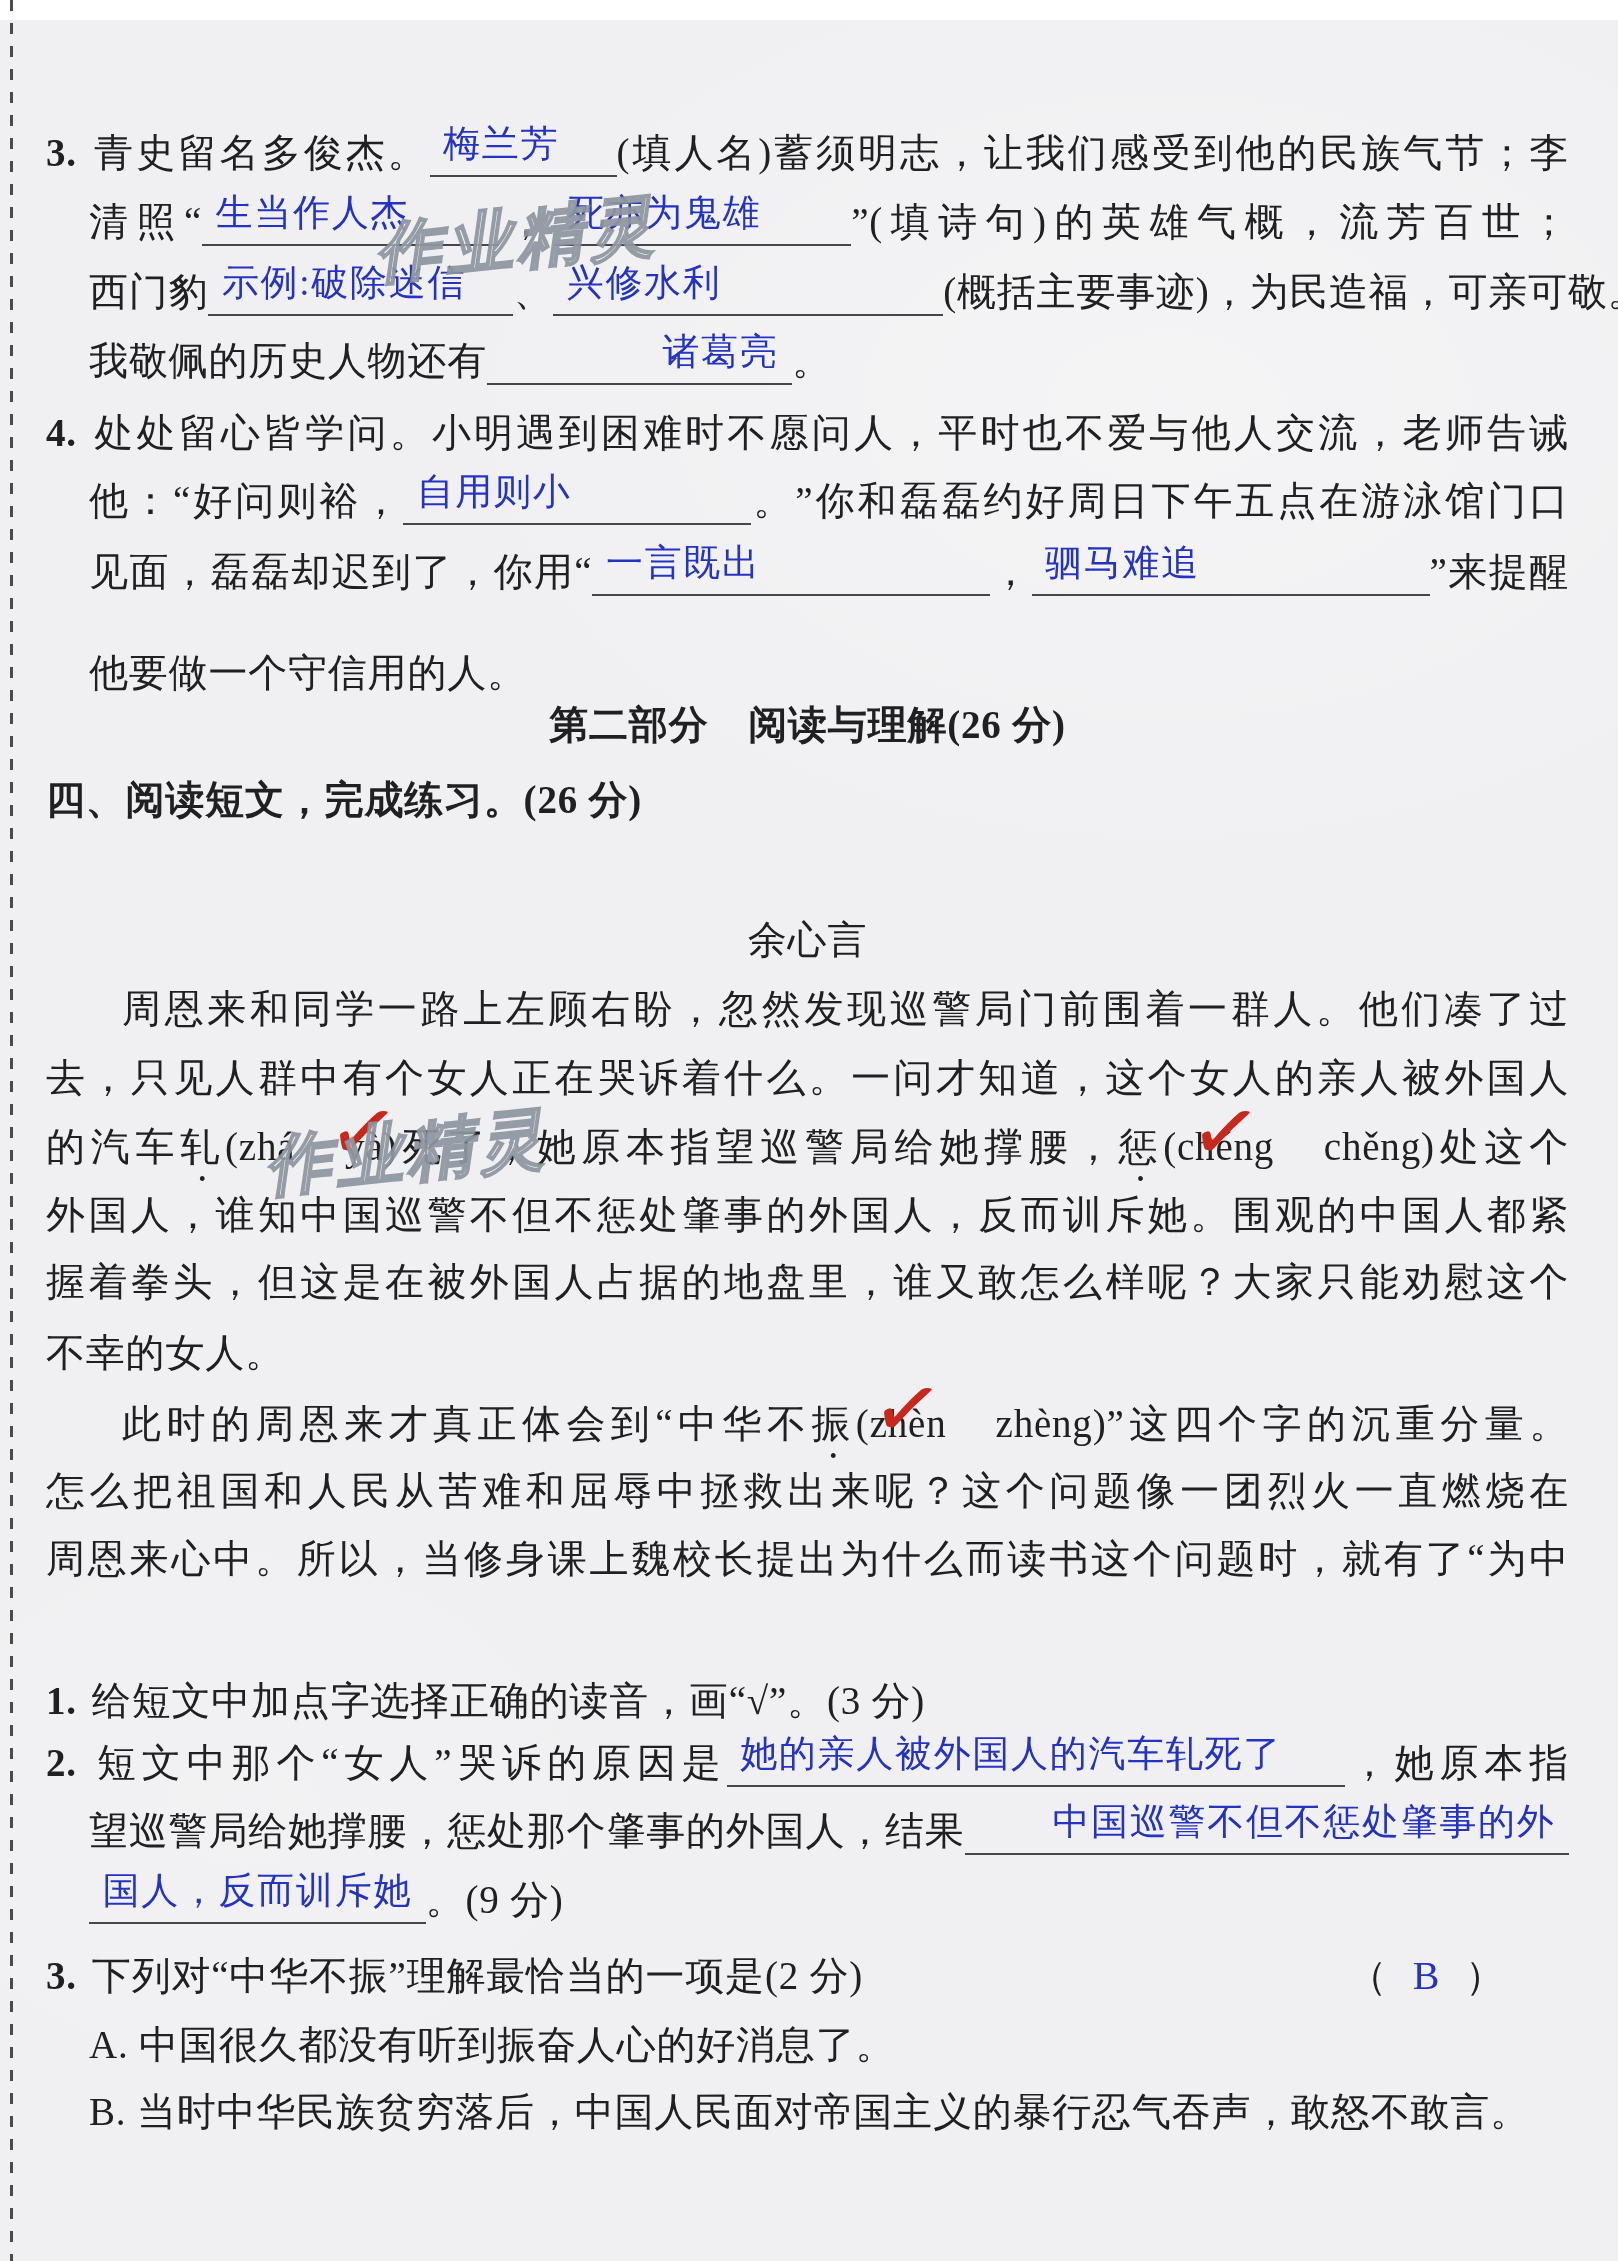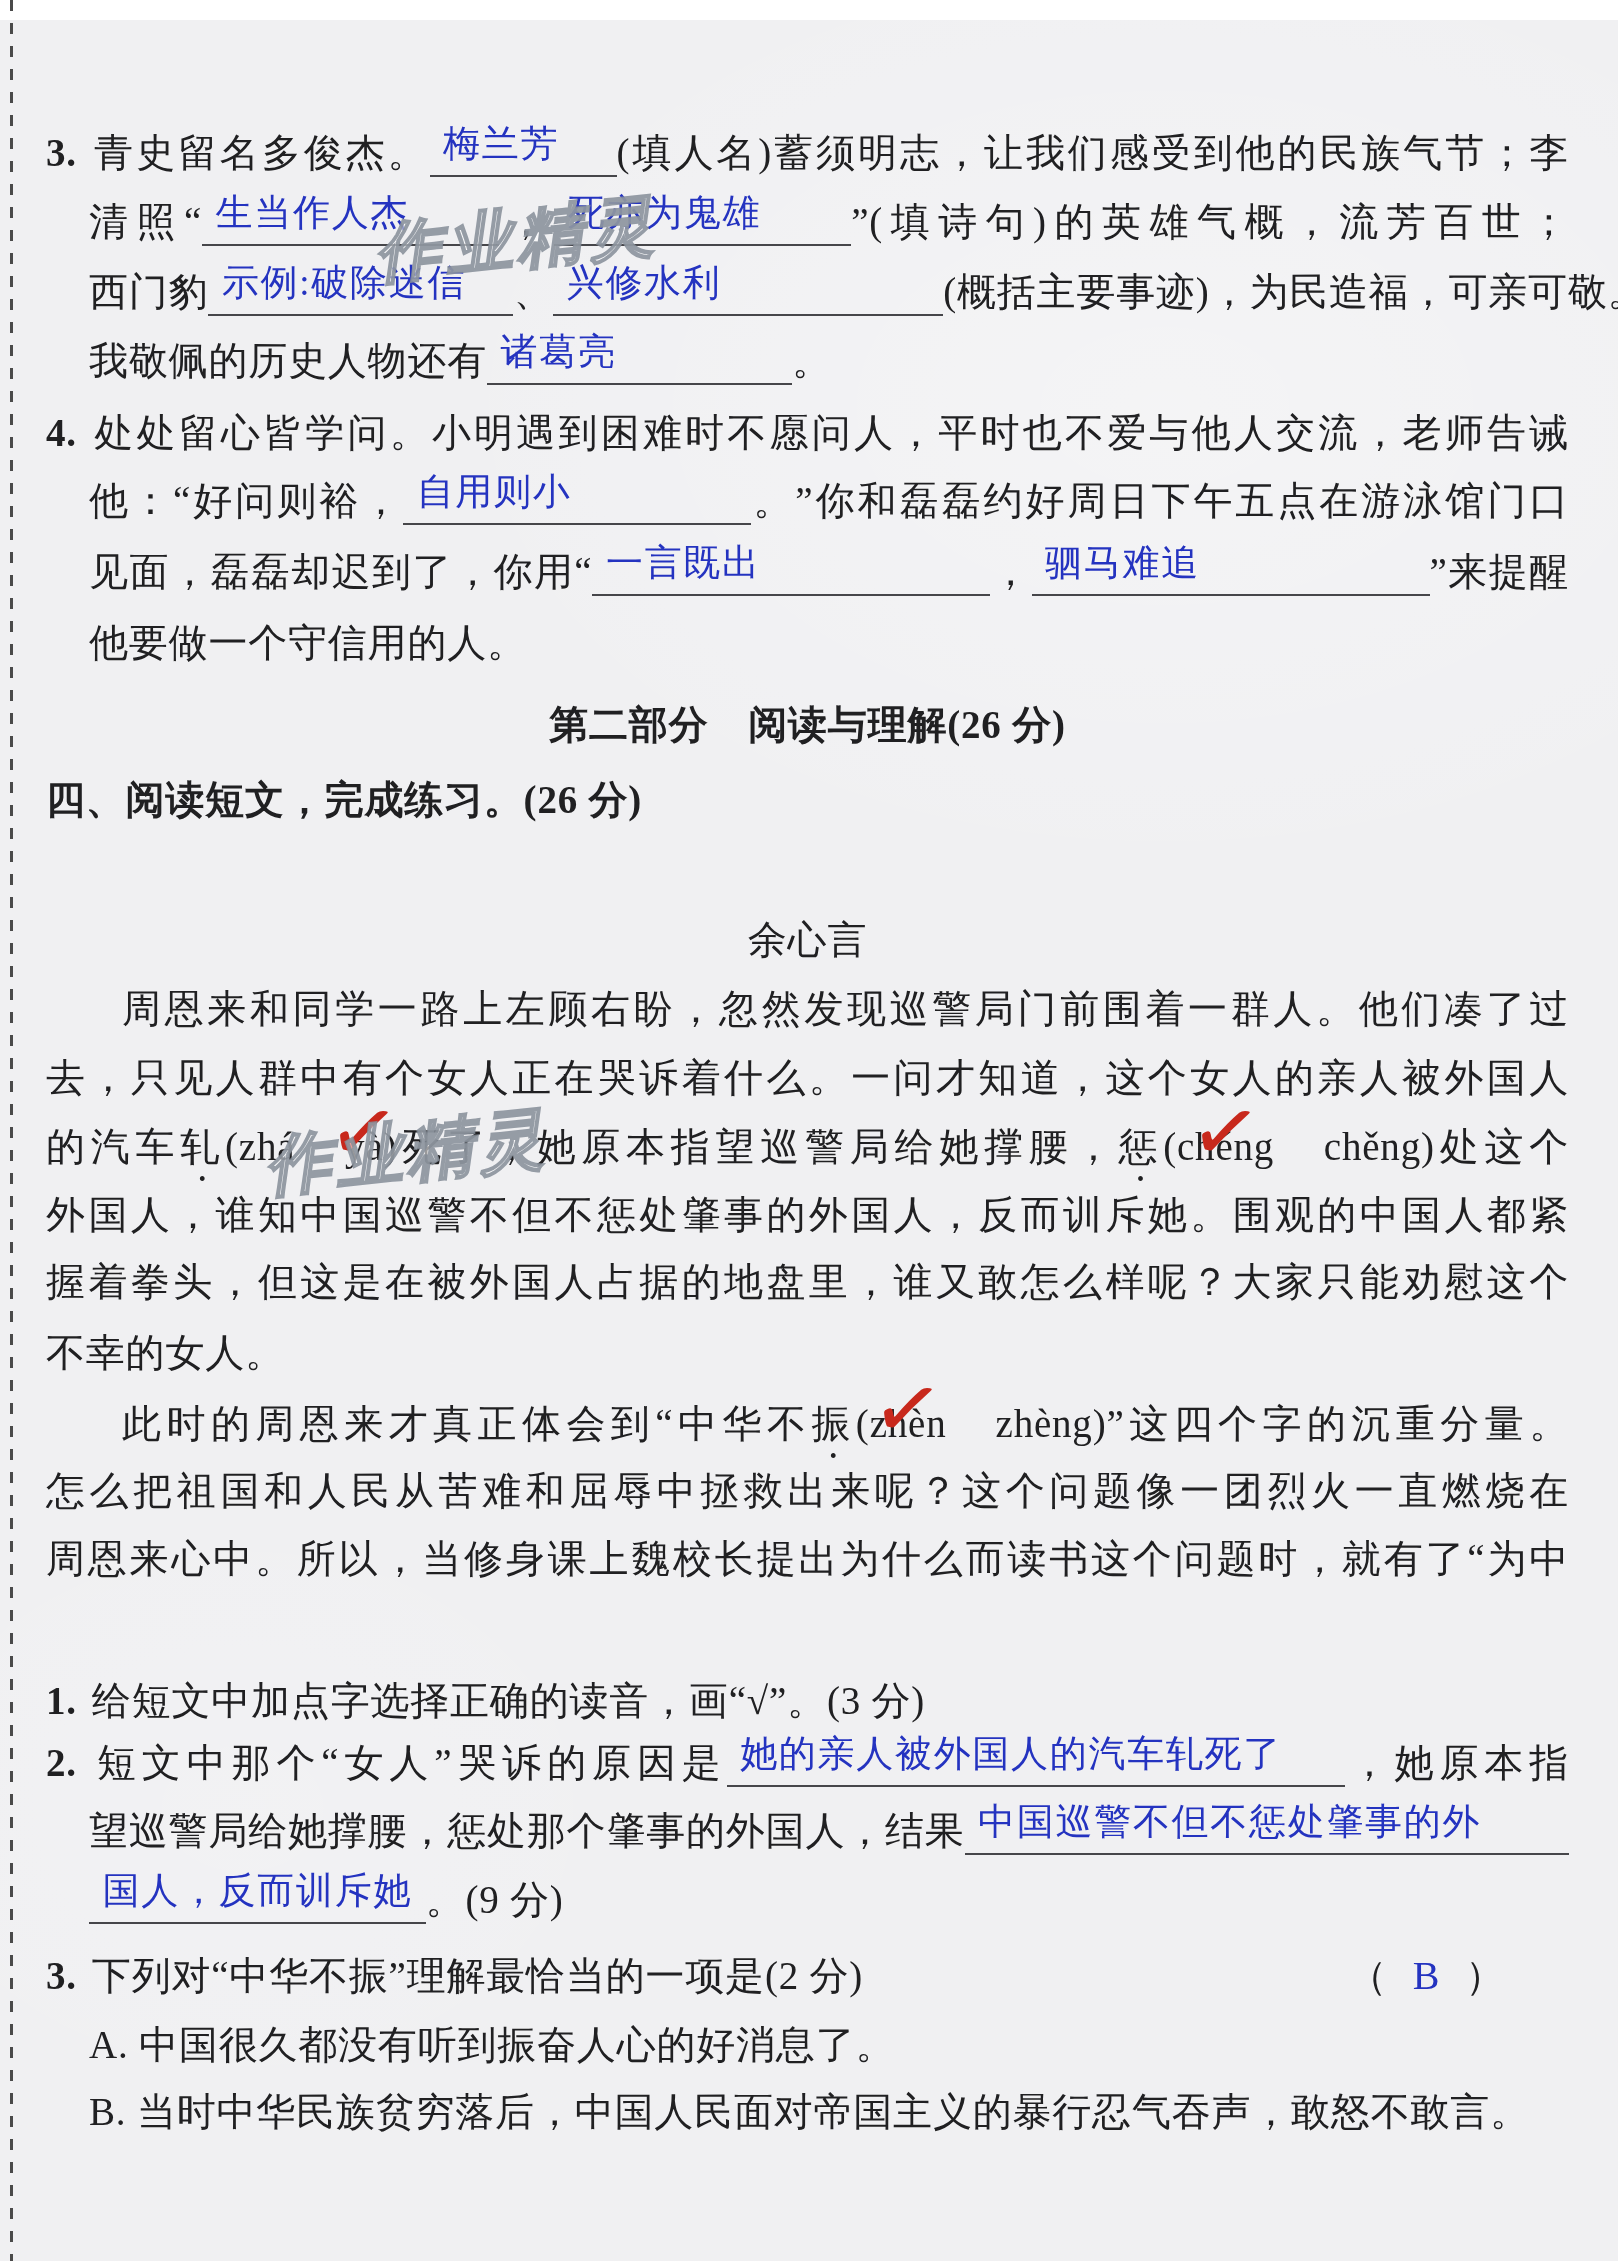--- a/index.html
+++ b/index.html
@@ -16,21 +16,21 @@
   .line{position:absolute;right:49px;height:49px;line-height:49px;font-size:39px;
     letter-spacing:0.8px;white-space:nowrap;}
   .line.j{text-align:justify;text-align-last:justify;}
   .line.c{text-align:center;}
   .line.f{display:flex;align-items:baseline;}
   .num{font-weight:700;margin-right:15px;}
   .hd{font-weight:700;}
   .dot{-webkit-text-emphasis:filled dot;-webkit-text-emphasis-position:under left;
        text-emphasis:filled dot;text-emphasis-position:under left;}
   .blank{display:inline-block;vertical-align:baseline;border-bottom:2.5px solid #46464a;
-    text-align:left;padding:0 13.5px;line-height:42px;}
+    text-align:right;padding:0 13.5px;line-height:42px;}
   .blank .ans{display:inline-block;position:relative;top:-10px;color:#2433c0;
     font-size:37px;letter-spacing:1.7px;}
   .line.f .blank{flex:1 1 auto;}
   .hand{color:#2433c0;padding:0 25px;font-size:40px;}
   .chk{position:relative;display:inline-block;}
   .chk .mark{position:absolute;left:50%;top:-32px;transform:translateX(-50%) rotate(9deg);
     font-size:84px;line-height:1;color:#c8281c;font-family:"DejaVu Sans",sans-serif;
     pointer-events:none;}
   .wm{position:absolute;z-index:9;font-family:"DejaVu Sans",sans-serif;font-weight:700;
     font-size:66px;letter-spacing:5px;color:rgba(255,255,255,.55);
@@ -47,21 +47,21 @@
   <div class="wm" style="left:270px;top:1107px">作业精灵</div>
 
   <div class="line j" style="top:128px;left:46px"><span class="num">3.</span><span class="p">青史留名多俊杰。</span><span class="blank" style="min-width: 160px;"><span class="ans">梅兰芳</span></span><span class="p">(填人名)蓄须明志，让我们感受到他的民族气节；李</span></div>
   <div class="line j" style="top:197px;left:89px"><span class="p">清照“</span><span class="blank" style="min-width: 270px;"><span class="ans">生当作人杰</span></span><span class="p">，</span><span class="blank" style="min-width: 270px;"><span class="ans">死亦为鬼雄</span></span><span class="p">”(填诗句)的英雄气概，流芳百世；</span></div>
   <div class="line j" style="top:267px;left:89px"><span class="p">西门豹</span><span class="blank" style="min-width: 278px;"><span class="ans">示例:破除迷信</span></span><span class="p">、</span><span class="blank" style="min-width: 363px;"><span class="ans">兴修水利</span></span><span class="p">(概括主要事迹)，为民造福，可亲可敬。</span></div>
   <div class="line" style="top:336px;left:89px"><span class="p">我敬佩的历史人物还有</span><span class="blank" style="min-width: 278px;"><span class="ans">诸葛亮</span></span><span class="p">。</span></div>
 
   <div class="line j" style="top:408px;left:46px"><span class="num">4.</span><span class="p">处处留心皆学问。小明遇到困难时不愿问人，平时也不爱与他人交流，老师告诫</span></div>
   <div class="line j" style="top:476px;left:89px"><span class="p">他：“好问则裕，</span><span class="blank" style="min-width: 321px;"><span class="ans">自用则小</span></span><span class="p">。”你和磊磊约好周日下午五点在游泳馆门口</span></div>
   <div class="line j" style="top:547px;left:89px"><span class="p">见面，磊磊却迟到了，你用“</span><span class="blank" style="min-width: 371px;"><span class="ans">一言既出</span></span><span class="p">，</span><span class="blank" style="min-width: 371px;"><span class="ans">驷马难追</span></span><span class="p">”来提醒</span></div>
-  <div class="line" style="top:618px;left:89px"><span class="p">他要做一个守信用的人。</span></div>
+  <div class="line" style="top:648px;left:89px"><span class="p">他要做一个守信用的人。</span></div>
 
   <div class="line c" style="top:700px;left:46px"><span class="hd">第二部分　阅读与理解(26 分)</span></div>
   <div class="line" style="top:775px;left:46px"><span class="hd">四、阅读短文，完成练习。(26 分)</span></div>
   <div class="line c" style="top:915px;left:46px"><span class="p">余心言</span></div>
 
   <div class="line j" style="top:984px;left:122px"><span class="p">周恩来和同学一路上左顾右盼，忽然发现巡警局门前围着一群人。他们凑了过</span></div>
   <div class="line j" style="top:1053px;left:46px"><span class="p">去，只见人群中有个女人正在哭诉着什么。一问才知道，这个女人的亲人被外国人</span></div>
   <div class="line j" style="top:1122px;left:46px"><span class="p">的汽车</span><span class="dot">轧</span><span class="p">(zhá　</span><span class="chk"><span class="mark">✓</span>yà</span><span class="p">)死了，她原本指望巡警局给她撑腰，</span><span class="dot">惩</span><span class="p">(</span><span class="chk"><span class="mark">✓</span>chéng</span><span class="p">　chěng)处这个</span></div>
   <div class="line j" style="top:1190px;left:46px"><span class="p">外国人，谁知中国巡警不但不惩处肇事的外国人，反而训斥她。围观的中国人都紧</span></div>
   <div class="line j" style="top:1257px;left:46px"><span class="p">握着拳头，但这是在被外国人占据的地盘里，谁又敢怎么样呢？大家只能劝慰这个</span></div>

